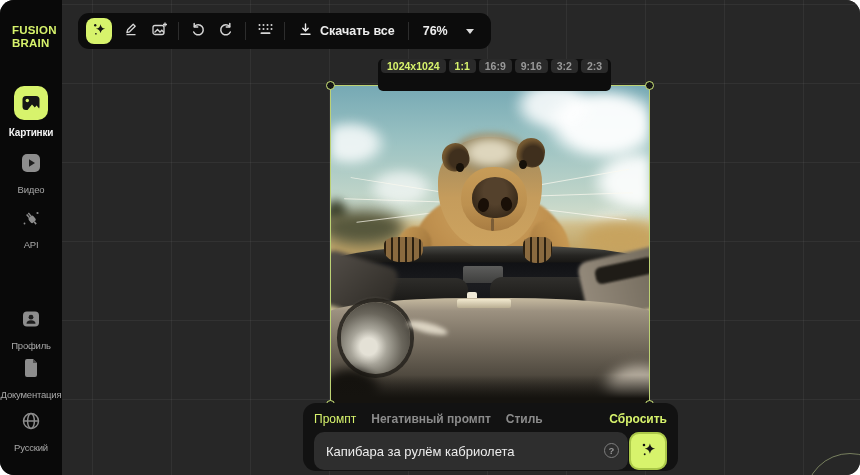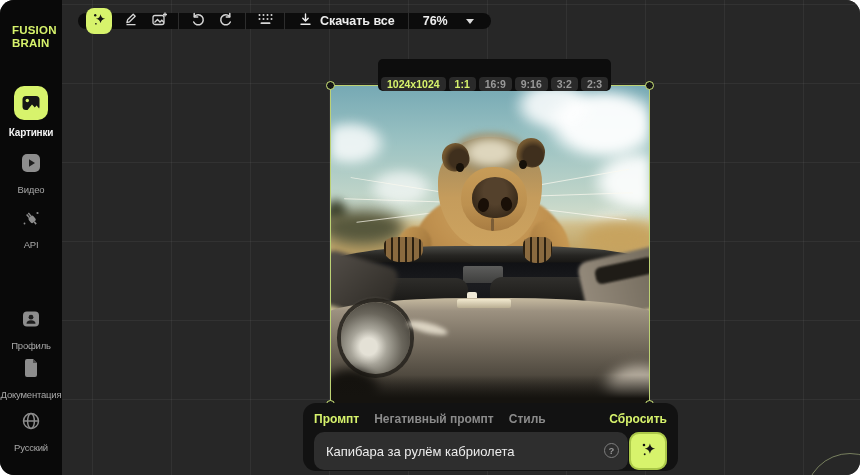--- a/index.html
+++ b/index.html
@@ -17,34 +17,34 @@
   .logo{position:absolute;top:24px;left:0;right:0;text-align:left;padding-left:12px;color:#d7f36c;
     font-size:11.5px;font-weight:800;line-height:13px;letter-spacing:.2px;cursor:pointer;}
   .s-item{position:absolute;left:0;right:0;text-align:center;cursor:pointer;}
   .s-label{font-size:9.5px;color:#a8a8a8;margin-top:6px;letter-spacing:-0.2px;}
   .s-item.active .s-label{color:#f2f2f2;font-weight:700;margin-top:7px;font-size:10px;}
   .icon-box-active{display:inline-flex;align-items:center;justify-content:center;width:34px;height:34px;
     background:#d7f36c;border-radius:10px;}
   .icon-plain{display:inline-flex;align-items:center;justify-content:center;}
 
   
-  .toolbar{position:absolute;left:78px;top:13px;height:16px;background:#0c0c0c;border-radius:11px;
+  .toolbar{position:absolute;left:78px;top:13px;height:36px;background:#0c0c0c;border-radius:11px;
     display:flex;align-items:center;padding:0 8px;z-index:20;}
   .tbtn{display:flex;align-items:center;justify-content:center;width:28px;height:28px;cursor:pointer;border-radius:7px;}
   .tbtn.active{width:26px;height:26px;background:#d7f36c;border-radius:8px;margin-right:5px;}
   .tdiv{width:1px;height:18px;background:#2d2d2d;margin:0 5px;}
   .tlabel-btn{display:flex;align-items:center;gap:7px;padding:0 8px;height:28px;cursor:pointer;color:#ededed;
     font-size:12.5px;font-weight:700;white-space:nowrap;}
   .zoom-btn{display:flex;align-items:center;gap:18px;padding:0 9px;height:28px;cursor:pointer;color:#ededed;
     font-size:12.5px;font-weight:700;}
   .caret{width:0;height:0;border-left:4.5px solid transparent;border-right:4.5px solid transparent;border-top:5px solid #dcdcdc;}
 
   
   .size-bar{position:absolute;left:378px;top:59px;height:32px;background:#0d0d0d;border-radius:5px;
-    display:flex;align-items:flex-end;gap:3px;padding:0 3px;z-index:15;}
+    display:flex;align-items:flex-start;gap:3px;padding:0 3px;z-index:15;}
   .chip{background:#2a2a2a;border-radius:4px;padding:0 6px;height:14px;line-height:14px;font-size:10.5px;
     font-weight:700;color:#999;cursor:pointer;white-space:nowrap;}
   .chip.hl{color:#d7f36c;}
 
   
   .artboard{position:absolute;left:330px;top:85px;width:320px;height:320px;z-index:10;
     border:1px solid rgba(215,240,130,.85);cursor:move;}
   .scene{position:absolute;inset:0;overflow:hidden;}
   .scene div{position:absolute;}
   .handle{position:absolute;width:9px;height:9px;border-radius:50%;background:#151515;
@@ -112,21 +112,21 @@
   .headlight-streak{left:24%;top:74.5%;width:13%;height:3%;background:rgba(240,233,215,.8);border-radius:50%;transform:rotate(14deg);filter:blur(2px);}
   .bottom-shade{left:0;bottom:0;width:100%;height:9%;background:linear-gradient(180deg,transparent,#15130f 80%);}
   .corner-blob{left:84%;top:86%;width:26%;height:18%;background:radial-gradient(ellipse,#b3aa9c 0 40%,transparent 70%);filter:blur(4px);}
   .corner-dark-left{left:-4%;top:88%;width:20%;height:16%;background:radial-gradient(ellipse,#14120e 0 50%,transparent 75%);filter:blur(4px);}
 
   
   .prompt-panel{position:absolute;left:303px;top:403px;width:375px;height:68px;background:#121212;
     border-radius:13px;z-index:25;padding:9px 11px 8px;}
   .tab-row{display:flex;align-items:center;gap:15px;font-size:12px;}
   .tab{color:#8b8b8b;font-weight:600;cursor:pointer;white-space:nowrap;}
-  .tab.active{color:#d7f36c;font-weight:700;}
+  .tab.active{color:#d7f36c;font-weight:400;}
   .reset{margin-left:auto;color:#d7f36c;font-weight:700;cursor:pointer;}
   .input-row{display:flex;gap:1px;margin-top:6px;}
   .prompt-input-wrap{position:relative;flex:1;}
   .prompt-input{width:100%;height:38px;background:#2e2e2e;border:none;border-radius:10px;color:#ededed;
     font-size:13px;font-weight:500;padding:0 32px 0 12px;outline:none;}
   .help-circle{position:absolute;right:9px;top:11px;width:15px;height:15px;border:1.5px solid #7e7e7e;border-radius:50%;
     color:#969696;font-size:9.5px;font-weight:700;display:flex;align-items:center;justify-content:center;cursor:pointer;}
   .gen-btn{width:38px;height:38px;background:#d7f36c;border-radius:10px;display:flex;align-items:center;justify-content:center;
     cursor:pointer;box-shadow:inset 0 0 0 2px rgba(125,155,35,.5);}
 

